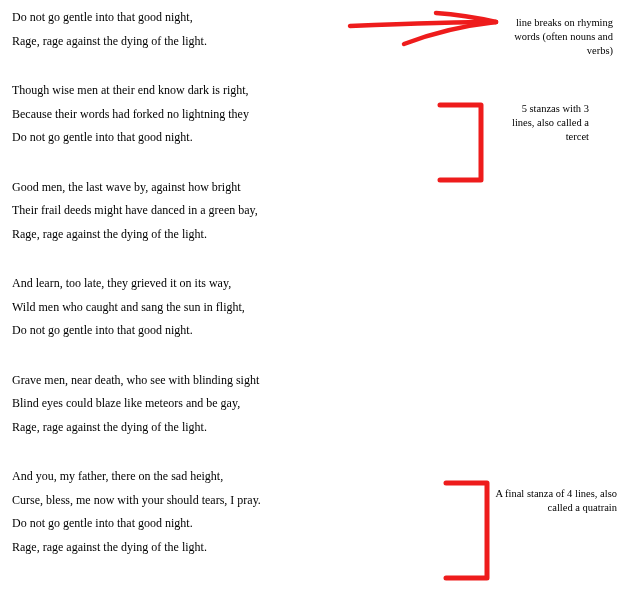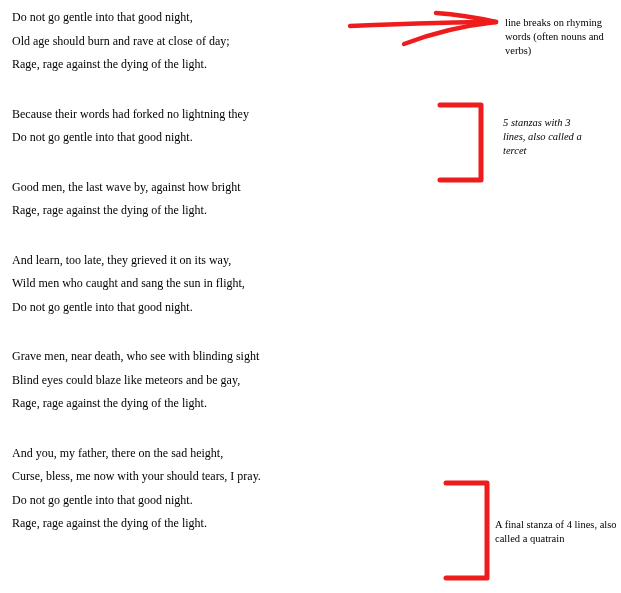--- a/index.html
+++ b/index.html
@@ -33,54 +33,55 @@
     line-height: 23.5px;
     color: #000000;
     white-space: pre;
   }
   .annotation {
     position: absolute;
     font-family: "Liberation Serif", serif;
     font-size: 10.5px;
     line-height: 14px;
     color: #000000;
-    text-align: left;
+    text-align: right;
   }
   #ann-1 { left: 505px; top: 16px; width: 108px; }
-  #ann-2 { left: 503px; top: 116px; width: 86px; font-style: italic; }
-  #ann-3 { left: 495px; top: 518px; width: 122px; }
+  #ann-2 { left: 503px; top: 102px; width: 86px; }
+  #ann-3 { left: 495px; top: 487px; width: 122px; }
   svg.marks {
     position: absolute;
     left: 0;
     top: 0;
     width: 621px;
     height: 593px;
     pointer-events: none;
   }
 </style>
 </head>
 <body>
 
 <div id="page">
 
   <div id="poem">
 
     <div class="stanza">
       <div class="line">Do not go gentle into that good night,</div>
-      <div class="line">Old age should burn and rave at close of day;</div>
       <div class="line">Rage, rage against the dying of the light.</div>
     </div>
 
     <div class="stanza">
+      <div class="line">Though wise men at their end know dark is right,</div>
       <div class="line">Because their words had forked no lightning they</div>
       <div class="line">Do not go gentle into that good night.</div>
     </div>
 
     <div class="stanza">
       <div class="line">Good men, the last wave by, against how bright</div>
+      <div class="line">Their frail deeds might have danced in a green bay,</div>
       <div class="line">Rage, rage against the dying of the light.</div>
     </div>
 
     <div class="stanza">
       <div class="line">And learn, too late, they grieved it on its way,</div>
       <div class="line">Wild men who caught and sang the sun in flight,</div>
       <div class="line">Do not go gentle into that good night.</div>
     </div>
 
     <div class="stanza">

